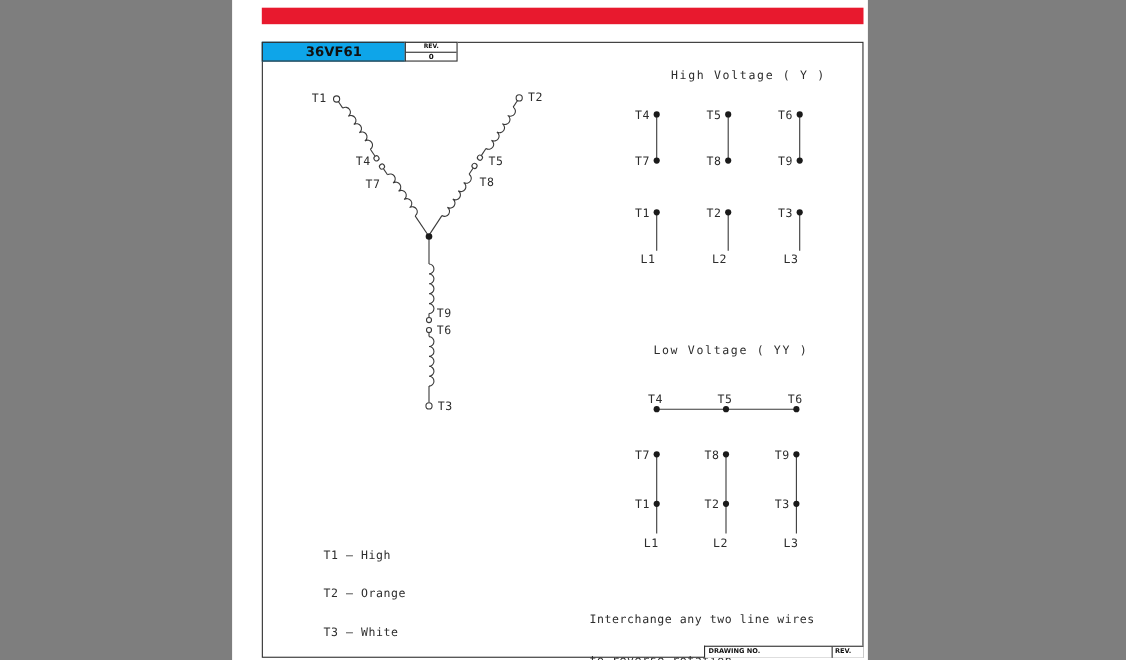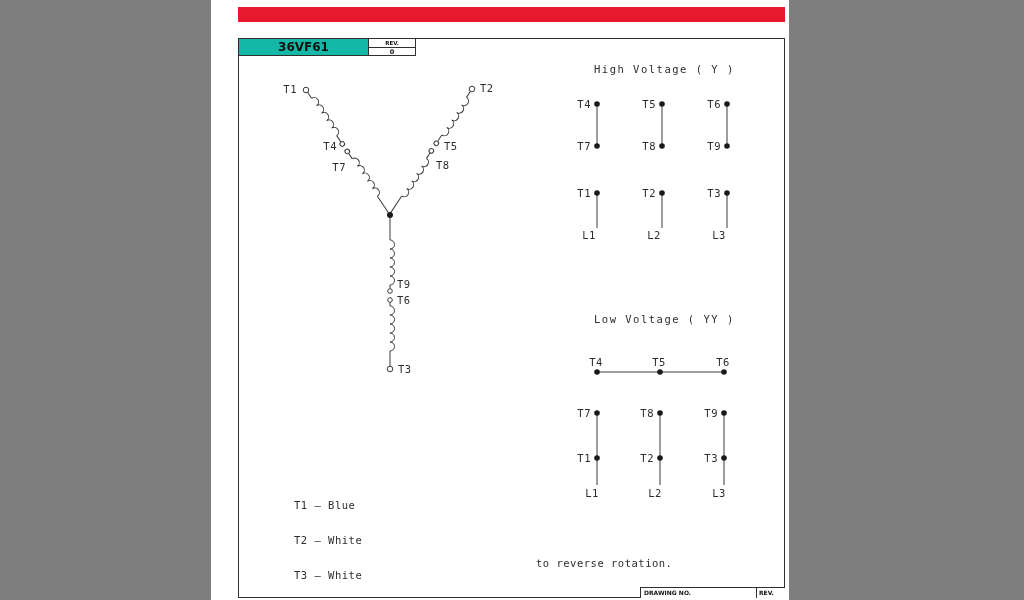--- a/index.html
+++ b/index.html
@@ -9,40 +9,40 @@
     position:relative;
     overflow:hidden;
     font-family:"DejaVu Sans Mono", monospace;
   }
   .paper { position:absolute; left:211px; top:0; width:578px; height:600px; background:#ffffff; }
   .red-bar { position:absolute; left:238px; top:7px; width:547px; height:15px; background:#e8192e; }
   .frame { position:absolute; left:238px; top:38px; width:545px; height:558px; border:1px solid #2f2f2f; background:transparent; }
 
   .title-box {
     position:absolute; left:238px; top:38px; width:129px; height:16px;
-    border:1px solid #2f2f2f; background:#14b8a6;
+    border:1px solid #2f2f2f; background:#0ea5e9;
     display:flex; align-items:center; justify-content:center;
     font-family:"DejaVu Sans", sans-serif; font-weight:bold; font-size:12px; color:#111;
   }
   .rev-box {
     position:absolute; left:368px; top:38px; width:46px; height:16px;
     border:1px solid #2f2f2f; background:#fff;
     font-family:"DejaVu Sans", sans-serif; color:#111;
   }
   .rev-box .rev-top { height:8px; border-bottom:1px solid #2f2f2f; font-size:5.5px; font-weight:bold; text-align:center; line-height:8px; }
   .rev-box .rev-val { font-size:6.5px; font-weight:bold; text-align:center; line-height:8px; }
 
   svg.linework { position:absolute; left:238px; top:38px; }
   svg.linework text {
     font-family:"DejaVu Sans Mono", monospace;
     font-size:10.5px; fill:#2d2d2d; letter-spacing:0.5px; stroke:none;
   }
 
   .heading { position:absolute; color:#2d2d2d; font-size:10.5px; letter-spacing:1.5px; white-space:pre; }
-  #hv-title { left:594px; top:63px; }
+  #hv-title { left:610px; top:63px; }
   #lv-title { left:594px; top:313px; }
 
   .legend {
     position:absolute; left:294px; top:477px;
     color:#2d2d2d; font-size:10.5px; line-height:11.6px; letter-spacing:0.5px; white-space:pre;
   }
   .note {
     position:absolute; left:536px; top:532px;
     color:#2d2d2d; font-size:10.5px; line-height:12.6px; letter-spacing:0.5px; white-space:pre;
   }
@@ -192,31 +192,32 @@
     <text x="354" y="459" text-anchor="middle">L1</text>
     <text x="417" y="459" text-anchor="middle">L2</text>
     <text x="481" y="459" text-anchor="middle">L3</text>
   </g>
 </svg>
 
 <div class="heading" id="hv-title">High Voltage ( Y )</div>
 <div class="heading" id="lv-title">Low Voltage ( YY )</div>
 
 <div class="legend">
-  <div>T1 — Blue</div>
-  <div>T2 — White</div>
+  <div>T1 — High</div>
+  <div>T2 — Orange</div>
   <div>T3 — White</div>
   
   
   
   
   
   
 </div>
 
 <div class="note">
+  <div>Interchange any two line wires</div>
   <div>to reverse rotation.</div>
 </div>
 
 <div class="footer-block">
   <div class="footer-cell1">DRAWING NO.</div>
   <div class="footer-cell2">REV.</div>
 </div>
 
 </body></html>

